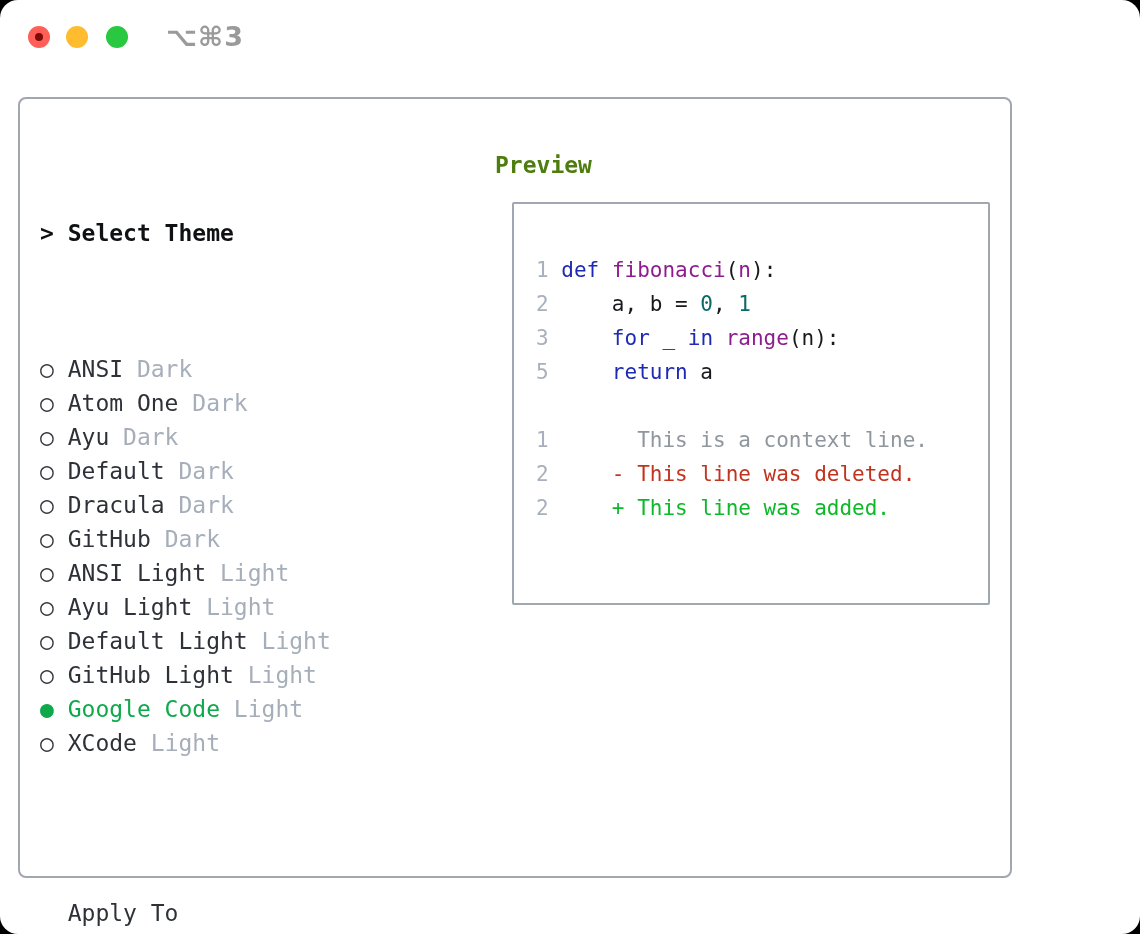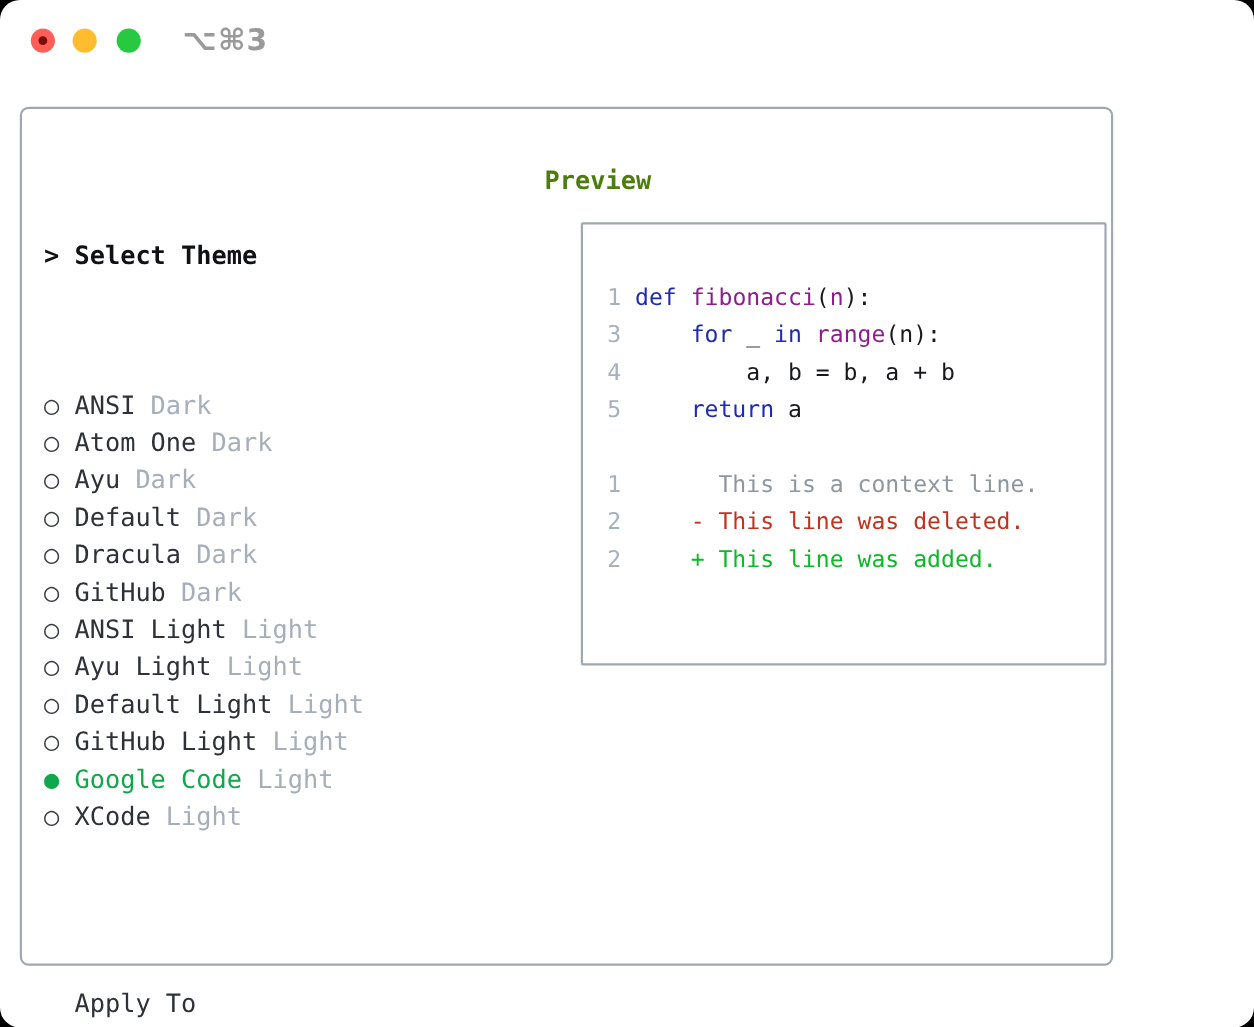--- a/index.html
+++ b/index.html
@@ -27,21 +27,21 @@
   .mk.sel{color:var(--selection-green);}
   .mk.hd{color:#101114;font-weight:bold;}
   .nm{color:var(--text-dark);margin-top:35px;}
   .nm.sel{color:var(--selection-green);}
   .nm.hd{color:#101114;font-weight:bold;}
   .sx{color:var(--muted-gray);margin-left:1ch;margin-top:27px;}
   .applyhdr{margin-top:34px;}
 
   
   .pvlabel{position:absolute;left:475px;top:49px;font-size:23px;line-height:34px;font-weight:bold;color:#4d7c0f;}
-  .pvbox{position:absolute;left:508px;top:103px;width:478px;height:403px;box-sizing:border-box;
+  .pvbox{position:absolute;left:492px;top:103px;width:478px;height:403px;box-sizing:border-box;
          border:2px solid var(--border-gray);border-radius:2px;background:#fff;
          padding:49px 16px 0 22px;overflow:hidden;}
   .cl{font-size:21px;line-height:34px;height:34px;white-space:pre;color:var(--code-text);}
   .ln{display:inline-block;width:2ch;color:var(--line-number-gray);}
   .tk-pl{color:var(--code-text);}
   .tk-kw{color:var(--keyword-blue);}
   .tk-fn{color:var(--function-purple);}
   .tk-num{color:var(--number-teal);}
   .tk-ctx{color:var(--context-gray);}
   .tk-del{color:var(--deleted-red);}
@@ -71,22 +71,22 @@
       
 
       
     </div>
 
     <div class="pvlabel">Preview</div>
 
     <div class="pvbox">
       <div id="code-block">
           <div class="cl"><span class="ln">1</span><span class="tk-kw">def</span><span class="tk-pl"> </span><span class="tk-fn">fibonacci</span><span class="tk-pl">(</span><span class="tk-fn">n</span><span class="tk-pl">):</span></div>
+          <div class="cl"><span class="ln">2</span><span class="tk-pl">    a, b = </span><span class="tk-num">0</span><span class="tk-pl">, </span><span class="tk-num">1</span></div>
           <div class="cl"><span class="ln">3</span><span class="tk-pl">    </span><span class="tk-kw">for</span><span class="tk-pl"> _ </span><span class="tk-kw">in</span><span class="tk-pl"> </span><span class="tk-fn">range</span><span class="tk-pl">(n):</span></div>
-          <div class="cl"><span class="ln">4</span><span class="tk-pl">        a, b = b, a + b</span></div>
           <div class="cl"><span class="ln">5</span><span class="tk-pl">    </span><span class="tk-kw">return</span><span class="tk-pl"> a</span></div>
           <div class="cl"><span class="ln"></span></div>
           <div class="cl"><span class="ln">1</span><span class="tk-ctx">      This is a context line.</span></div>
           <div class="cl"><span class="ln">2</span><span class="tk-del">    - This line was deleted.</span></div>
           <div class="cl"><span class="ln">2</span><span class="tk-add">    + This line was added.</span></div>
         </div>
     </div>
 
   </div>
 </div>

